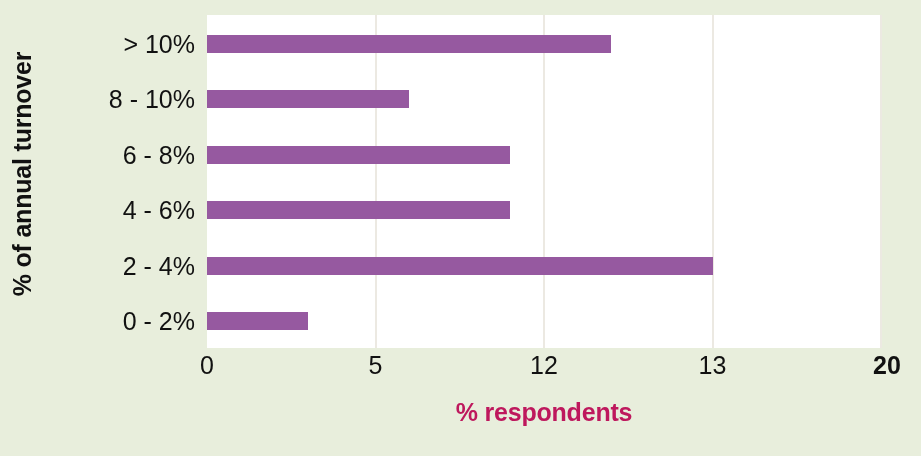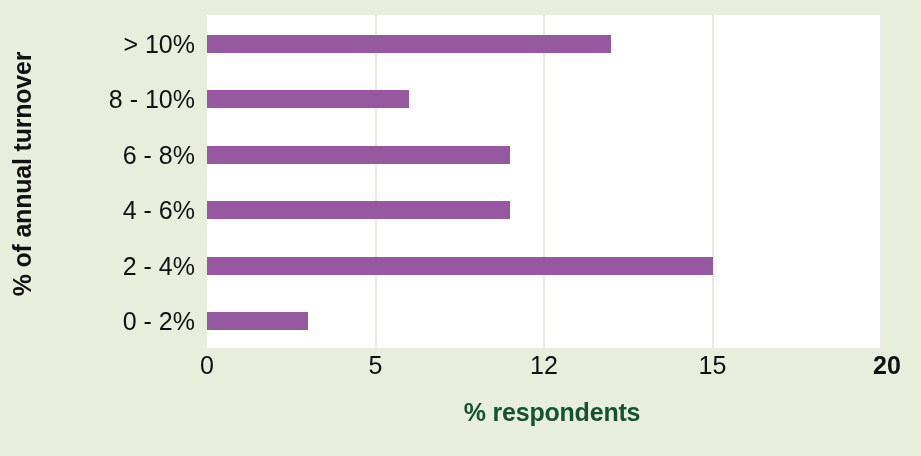--- a/index.html
+++ b/index.html
@@ -93,27 +93,27 @@
     text-align: center;
     font-size: 25px;
     color: #111111;
     line-height: 1.1;
     white-space: nowrap;
   }
 
   
   #x-axis-title {
     position: absolute;
-    left: 215px;
+    left: 207px;
     top: 398px;
     width: 674px;
     text-align: center;
     font-size: 25px;
     font-weight: bold;
-    color: #14532d;
+    color: #be185d;
     letter-spacing: -0.2px;
     white-space: nowrap;
   }
 </style>
 </head>
 <body>
 
 <div id="chart-root">
 
   <div id="y-axis-title">% of annual turnover</div>
@@ -141,19 +141,19 @@
         <div class="bar" title="4 - 6%: 9" style="top: 195.36px; width: 303.3px; background: rgb(150, 89, 160);"></div>
         <div class="bar" title="2 - 4%: 15" style="top: 250.86px; width: 505.5px; background: rgb(150, 89, 160);"></div>
         <div class="bar" title="0 - 2%: 3" style="top: 306.36px; width: 101.1px; background: rgb(150, 89, 160);"></div>
       </div>
   </div>
 
   <div id="x-tick-labels">
       <div class="x-tick-label" style="left: 207px;">0</div>
       <div class="x-tick-label" style="left: 375.5px;">5</div>
       <div class="x-tick-label" style="left: 544px;">12</div>
-      <div class="x-tick-label" style="left: 712.5px;">15</div>
+      <div class="x-tick-label" style="left: 712.5px;">13</div>
       <div class="x-tick-label" style="left: 887px; font-weight: bold;">20</div>
     </div>
 
   <div id="x-axis-title">% respondents</div>
 
 </div>
 
 </body></html>

